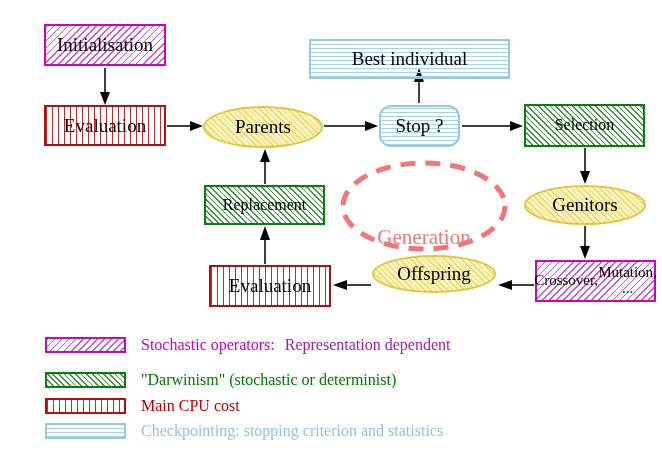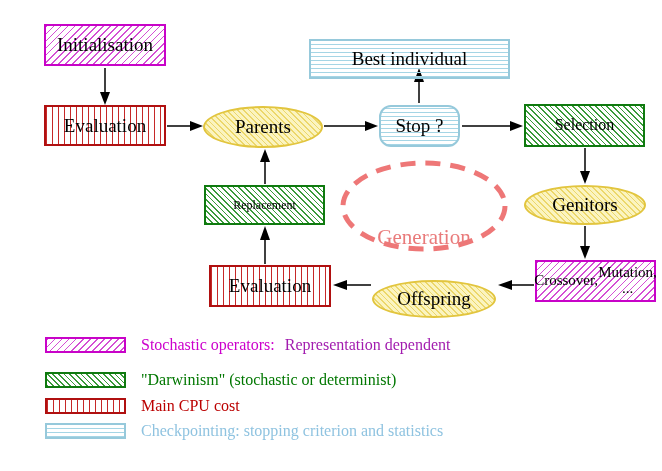--- a/index.html
+++ b/index.html
@@ -29,21 +29,21 @@
     border:2px solid #96c9db;
   }
   .hatch-yellow{
     background:#fbf4c0 repeating-linear-gradient(45deg,#ecd76a 0 1.2px,rgba(0,0,0,0) 1.2px 4px);
     border:2px solid #e2c53e;
   }
   .ellipse{border-radius:50%;}
   .rounded{border-radius:12px;}
   .fs19{font-size:19px;}
   .fs20{font-size:16px;}
-  .fs17{font-size:12px;}
+  .fs17{font-size:16px;}
   .fs15{font-size:15px;}
   .generation-label{
     position:absolute;left:325px;top:163px;width:162px;height:87px;
     display:flex;align-items:flex-end;justify-content:center;
     color:#e97a7a;font-size:21px;
   }
   
   svg.wires{position:absolute;left:0;top:0;}
   svg.wires line{stroke:#000;stroke-width:1.5;}
   svg.wires polygon{fill:#000;stroke:none;}
@@ -139,21 +139,21 @@
 
   <div class="node hatch-yellow ellipse fs19" style="left:506px;top:185px;width:122px;height:40px">
     <span>Genitors</span>
   </div>
 
   <div class="node hatch-magenta fs15" style="left:517px;top:260px;width:121px;height:42px;flex-direction:row">
     <span>Crossover,</span>
     <span>Mutation, ...</span>
   </div>
 
-  <div class="node hatch-yellow ellipse fs19" style="left:354px;top:280px;width:124px;height:38px">
+  <div class="node hatch-yellow ellipse fs19" style="left:354px;top:255px;width:124px;height:38px">
     <span>Offspring</span>
   </div>
 
   <div class="node stripes-red fs19" style="left:191px;top:265px;width:122px;height:42px">
     <span>Evaluation</span>
   </div>
 
   <div class="node hatch-green fs17" style="left:186px;top:185px;width:121px;height:40px">
     <span>Replacement</span>
   </div>

